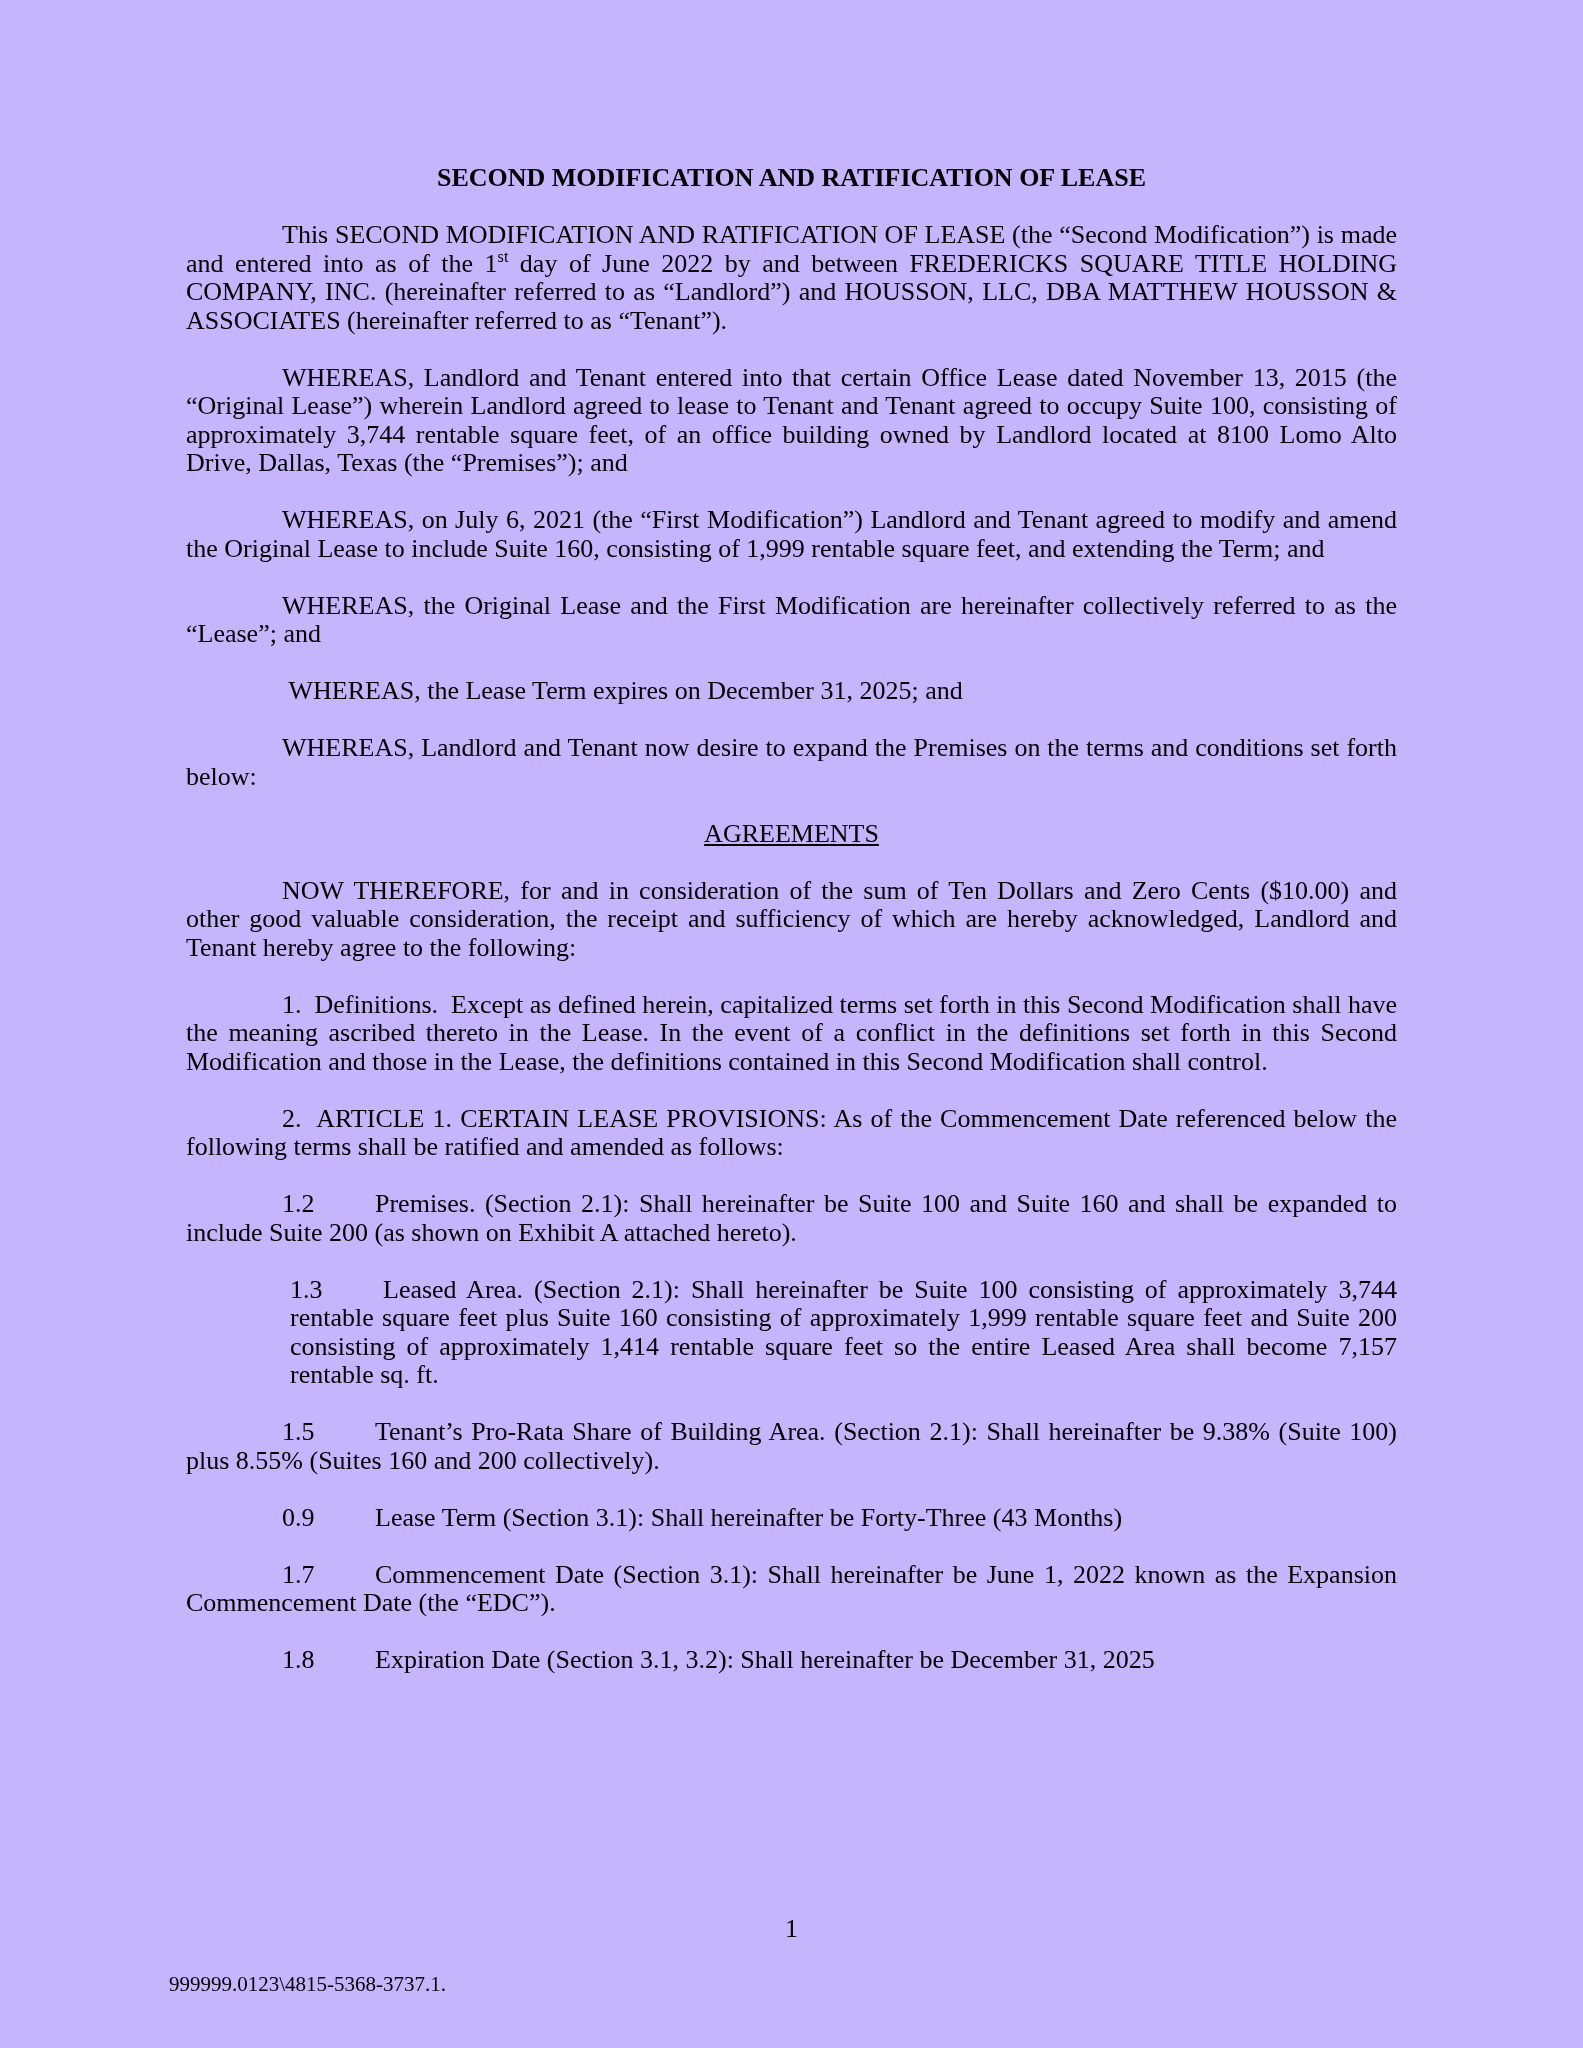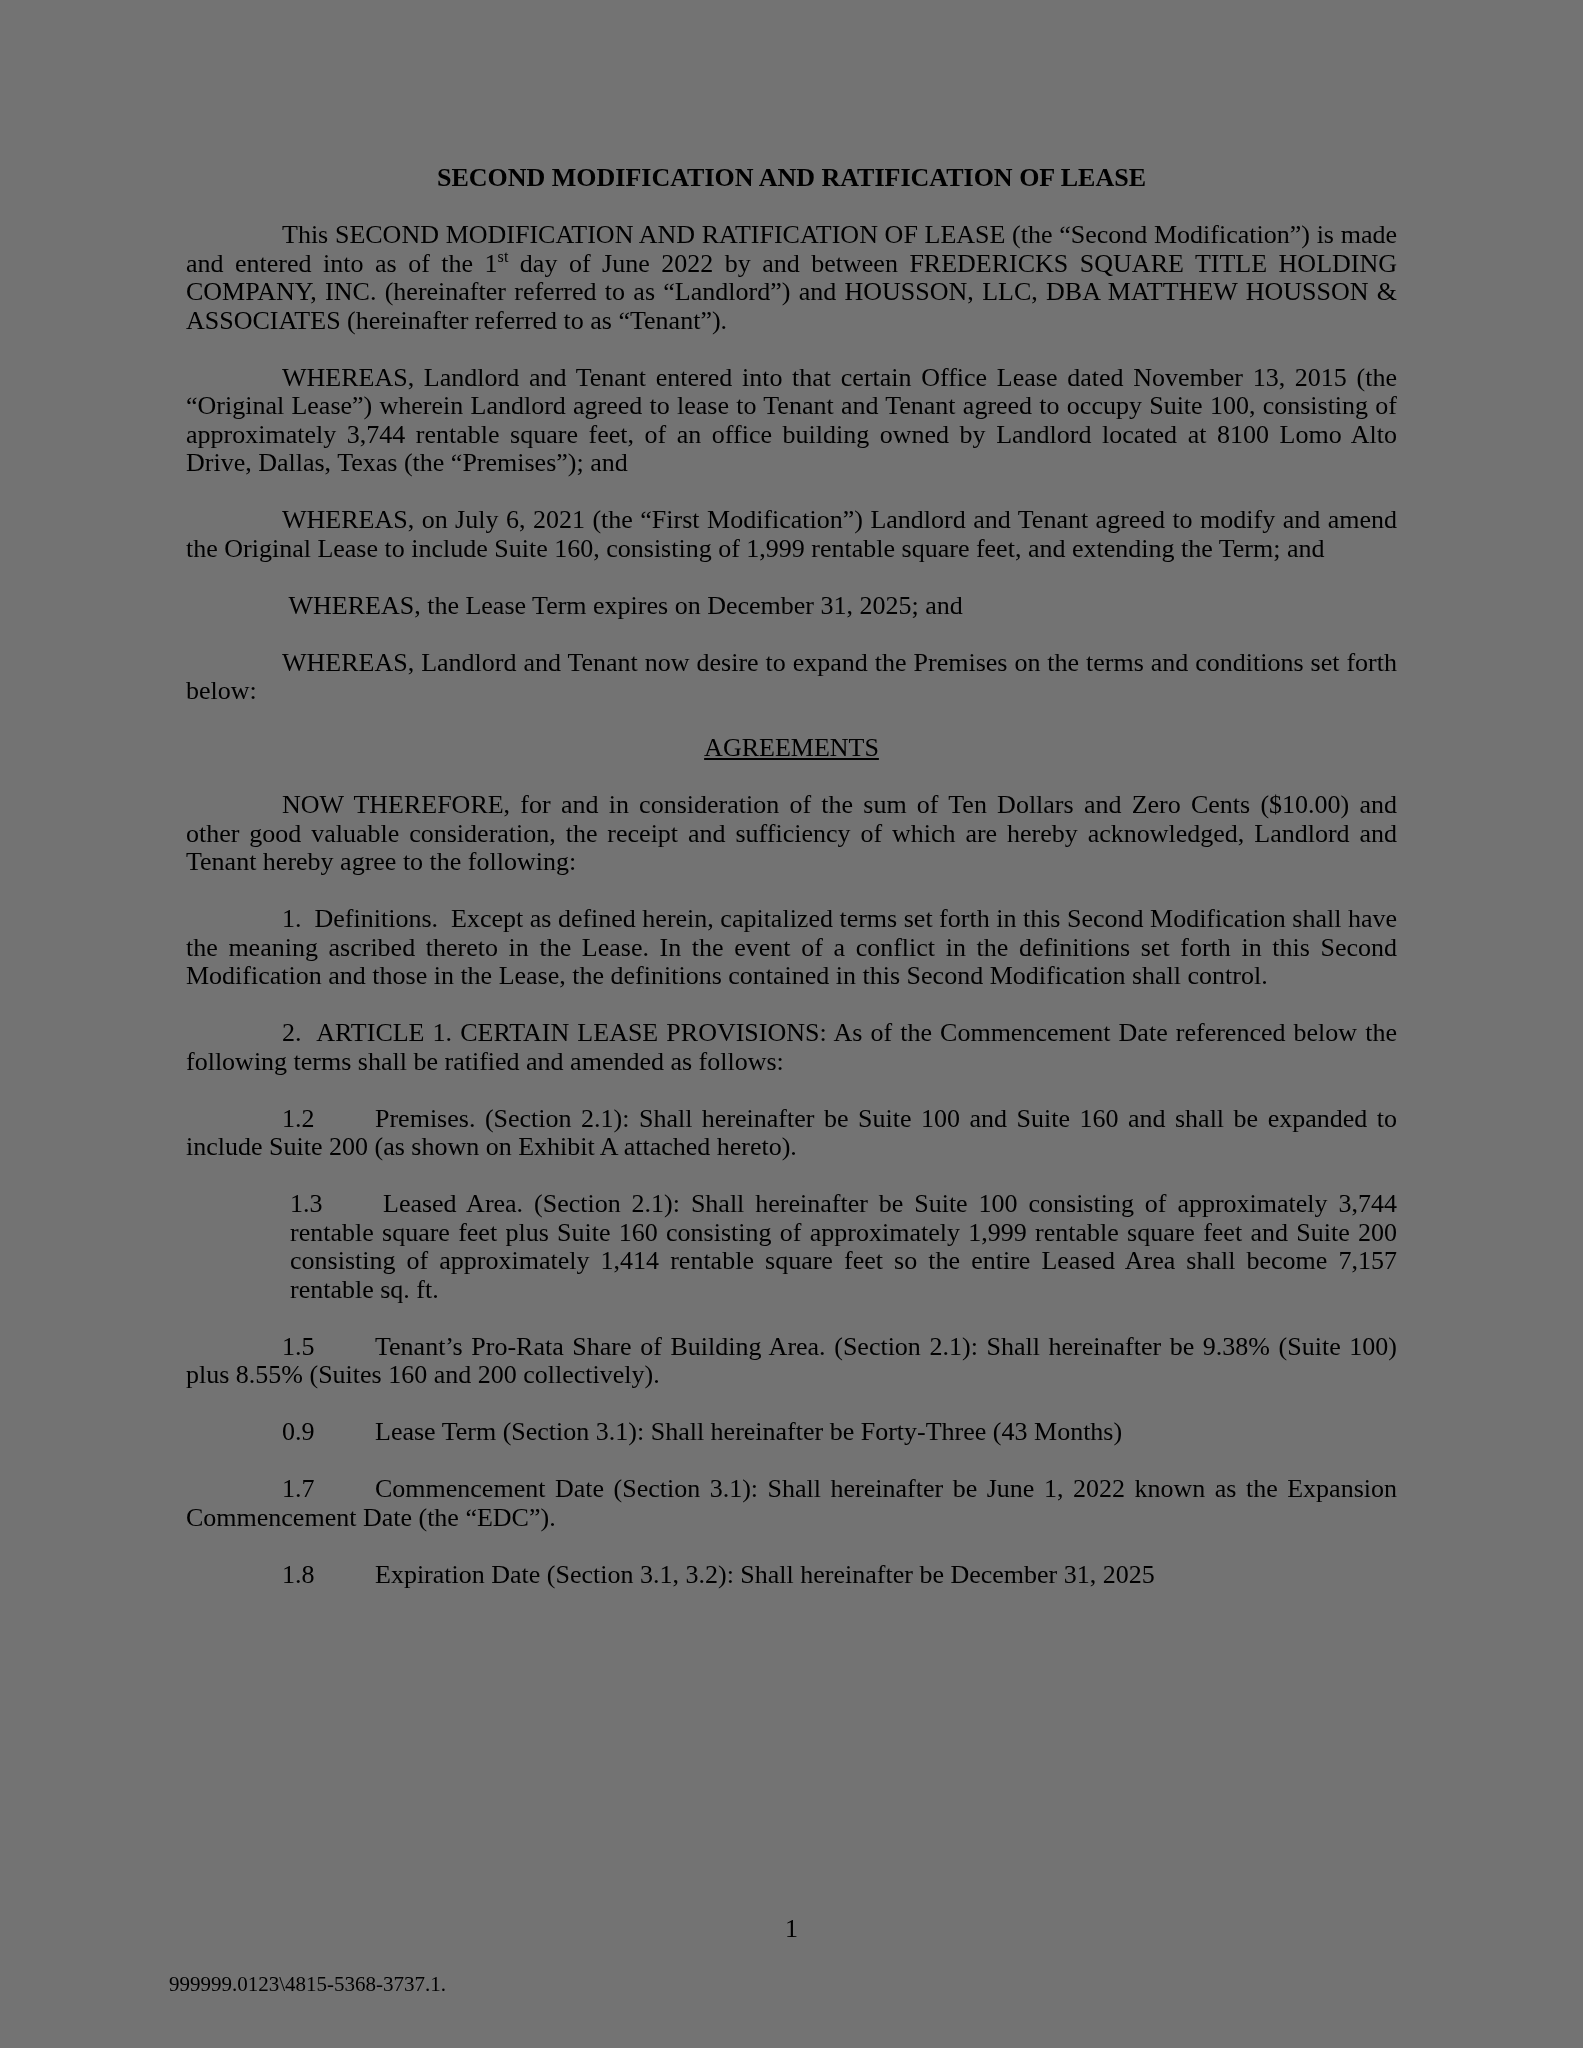--- a/index.html
+++ b/index.html
@@ -4,21 +4,21 @@
 <style>
   html, body {
     margin: 0;
     padding: 0;
     background: #ffffff;
   }
   .page {
     position: relative;
     width: 1583px;
     height: 2048px;
-    background: #737373;
+    background: #c4b5fd;
     color: #000000;
     font-family: "Liberation Serif", "DejaVu Serif", serif;
     font-size: 26px;
     line-height: 28.5px;
     overflow: hidden;
   }
   .content {
     padding: 164px 186px 0 186px;
   }
   .doc-title {
@@ -75,20 +75,21 @@
 <body>
 
 <div class="page">
   <div class="content">
     <div class="doc-title">SECOND MODIFICATION AND RATIFICATION OF LEASE</div>
 
     <div id="preamble-container">
         <p class="para indent">This SECOND MODIFICATION AND RATIFICATION OF LEASE (the “Second Modification”) is made and entered into as of the 1<sup>st</sup> day of June 2022 by and between FREDERICKS SQUARE TITLE HOLDING COMPANY, INC. (hereinafter referred to as “Landlord”) and HOUSSON, LLC, DBA MATTHEW HOUSSON &amp; ASSOCIATES (hereinafter referred to as “Tenant”).</p>
         <p class="para indent">WHEREAS, Landlord and Tenant entered into that certain Office Lease dated November 13, 2015 (the “Original Lease”) wherein Landlord agreed to lease to Tenant and Tenant agreed to occupy Suite 100, consisting of approximately 3,744 rentable square feet, of an office building owned by Landlord located at 8100 Lomo Alto Drive, Dallas, Texas (the “Premises”); and</p>
         <p class="para indent">WHEREAS, on July 6, 2021 (the “First Modification”) Landlord and Tenant agreed to modify and amend the Original Lease to include Suite 160, consisting of 1,999 rentable square feet, and extending the Term; and</p>
+        <p class="para indent">WHEREAS, the Original Lease and the First Modification are hereinafter collectively referred to as the “Lease”; and</p>
         <p class="para indent">&nbsp;WHEREAS, the Lease Term expires on December 31, 2025; and</p>
         <p class="para indent">WHEREAS, Landlord and Tenant now desire to expand the Premises on the terms and conditions set forth below:</p>
       </div>
 
     <div class="section-heading">AGREEMENTS</div>
 
     <div id="agreements-container">
         <p class="para indent">NOW THEREFORE, for and in consideration of the sum of Ten Dollars and Zero Cents ($10.00) and other good valuable consideration, the receipt and sufficiency of which are hereby acknowledged, Landlord and Tenant hereby agree to the following:</p>
         <p class="para indent">1.&nbsp; Definitions.&nbsp; Except as defined herein, capitalized terms set forth in this Second Modification shall have the meaning ascribed thereto in the Lease. In the event of a conflict in the definitions set forth in this Second Modification and those in the Lease, the definitions contained in this Second Modification shall control.</p>
         <p class="para indent">2.&nbsp; ARTICLE 1. CERTAIN LEASE PROVISIONS: As of the Commencement Date referenced below the following terms shall be ratified and amended as follows:</p>

